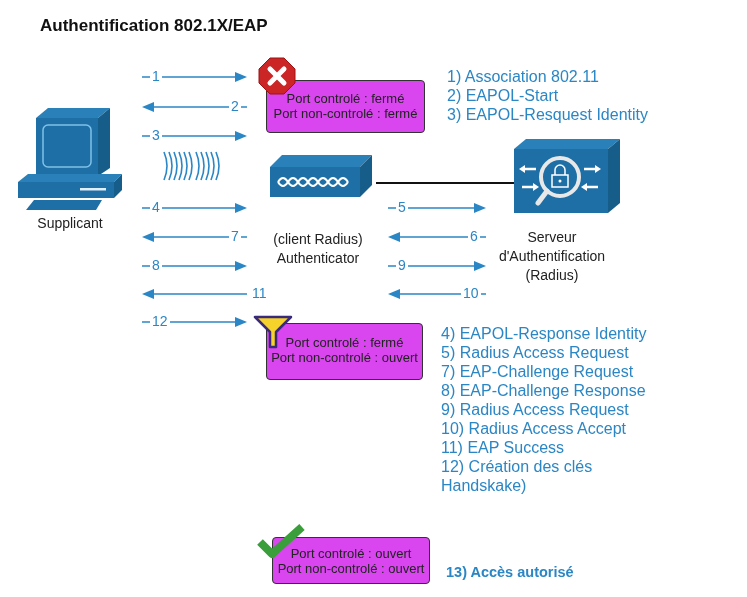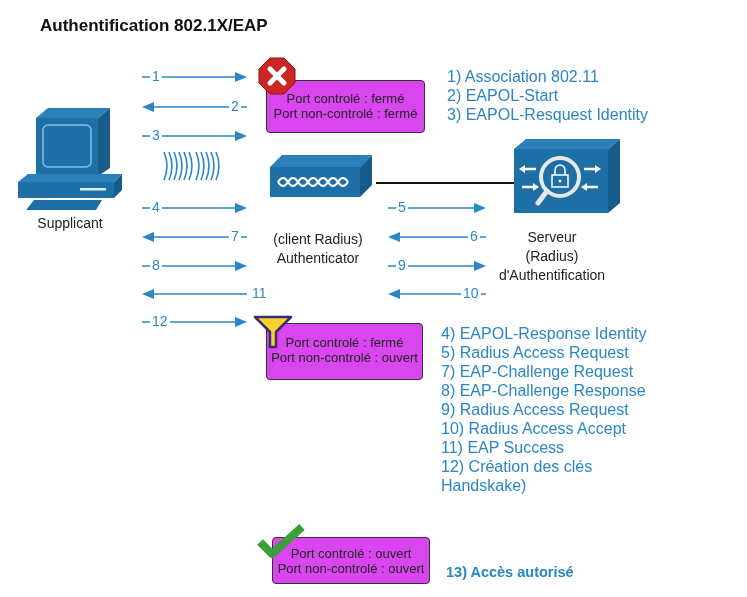--- a/index.html
+++ b/index.html
@@ -80,22 +80,22 @@
       <polygon points="67,48 73,44 73,52" stroke="none"></polygon>
   </g>
   <circle cx="46" cy="38" r="19" fill="none" stroke="#e8e8e8" stroke-width="4"></circle>
   <line x1="33" y1="52" x2="24" y2="64" stroke="#e8e8e8" stroke-width="5" stroke-linecap="round"></line>
   <rect x="38" y="36" width="16" height="12" fill="none" stroke="#fff" stroke-width="1.5"></rect>
   <path d="M41,36 v-5 a5,5 0 0 1 10,0 v5" fill="none" stroke="#fff" stroke-width="1.5"></path>
   <circle cx="46" cy="42" r="1.5" fill="#fff"></circle>
 </svg>
 <div class="abs node-label" style="left:482px;top:228px;width:140px;">
   <div>Serveur</div>
+  <div>d'Authentification</div>
   <div>(Radius)</div>
-  <div>d'Authentification</div>
 </div>
 
 <div id="left-arrows"></div>
 
 <div id="right-arrows"></div>
 
 <div class="abs port-box" style="left:266px;top:80px;width:159px;height:53px;padding-top:10px;">
   <div>Port controlé : fermé</div>
   <div>Port non-controlé : fermé</div>
 </div>

